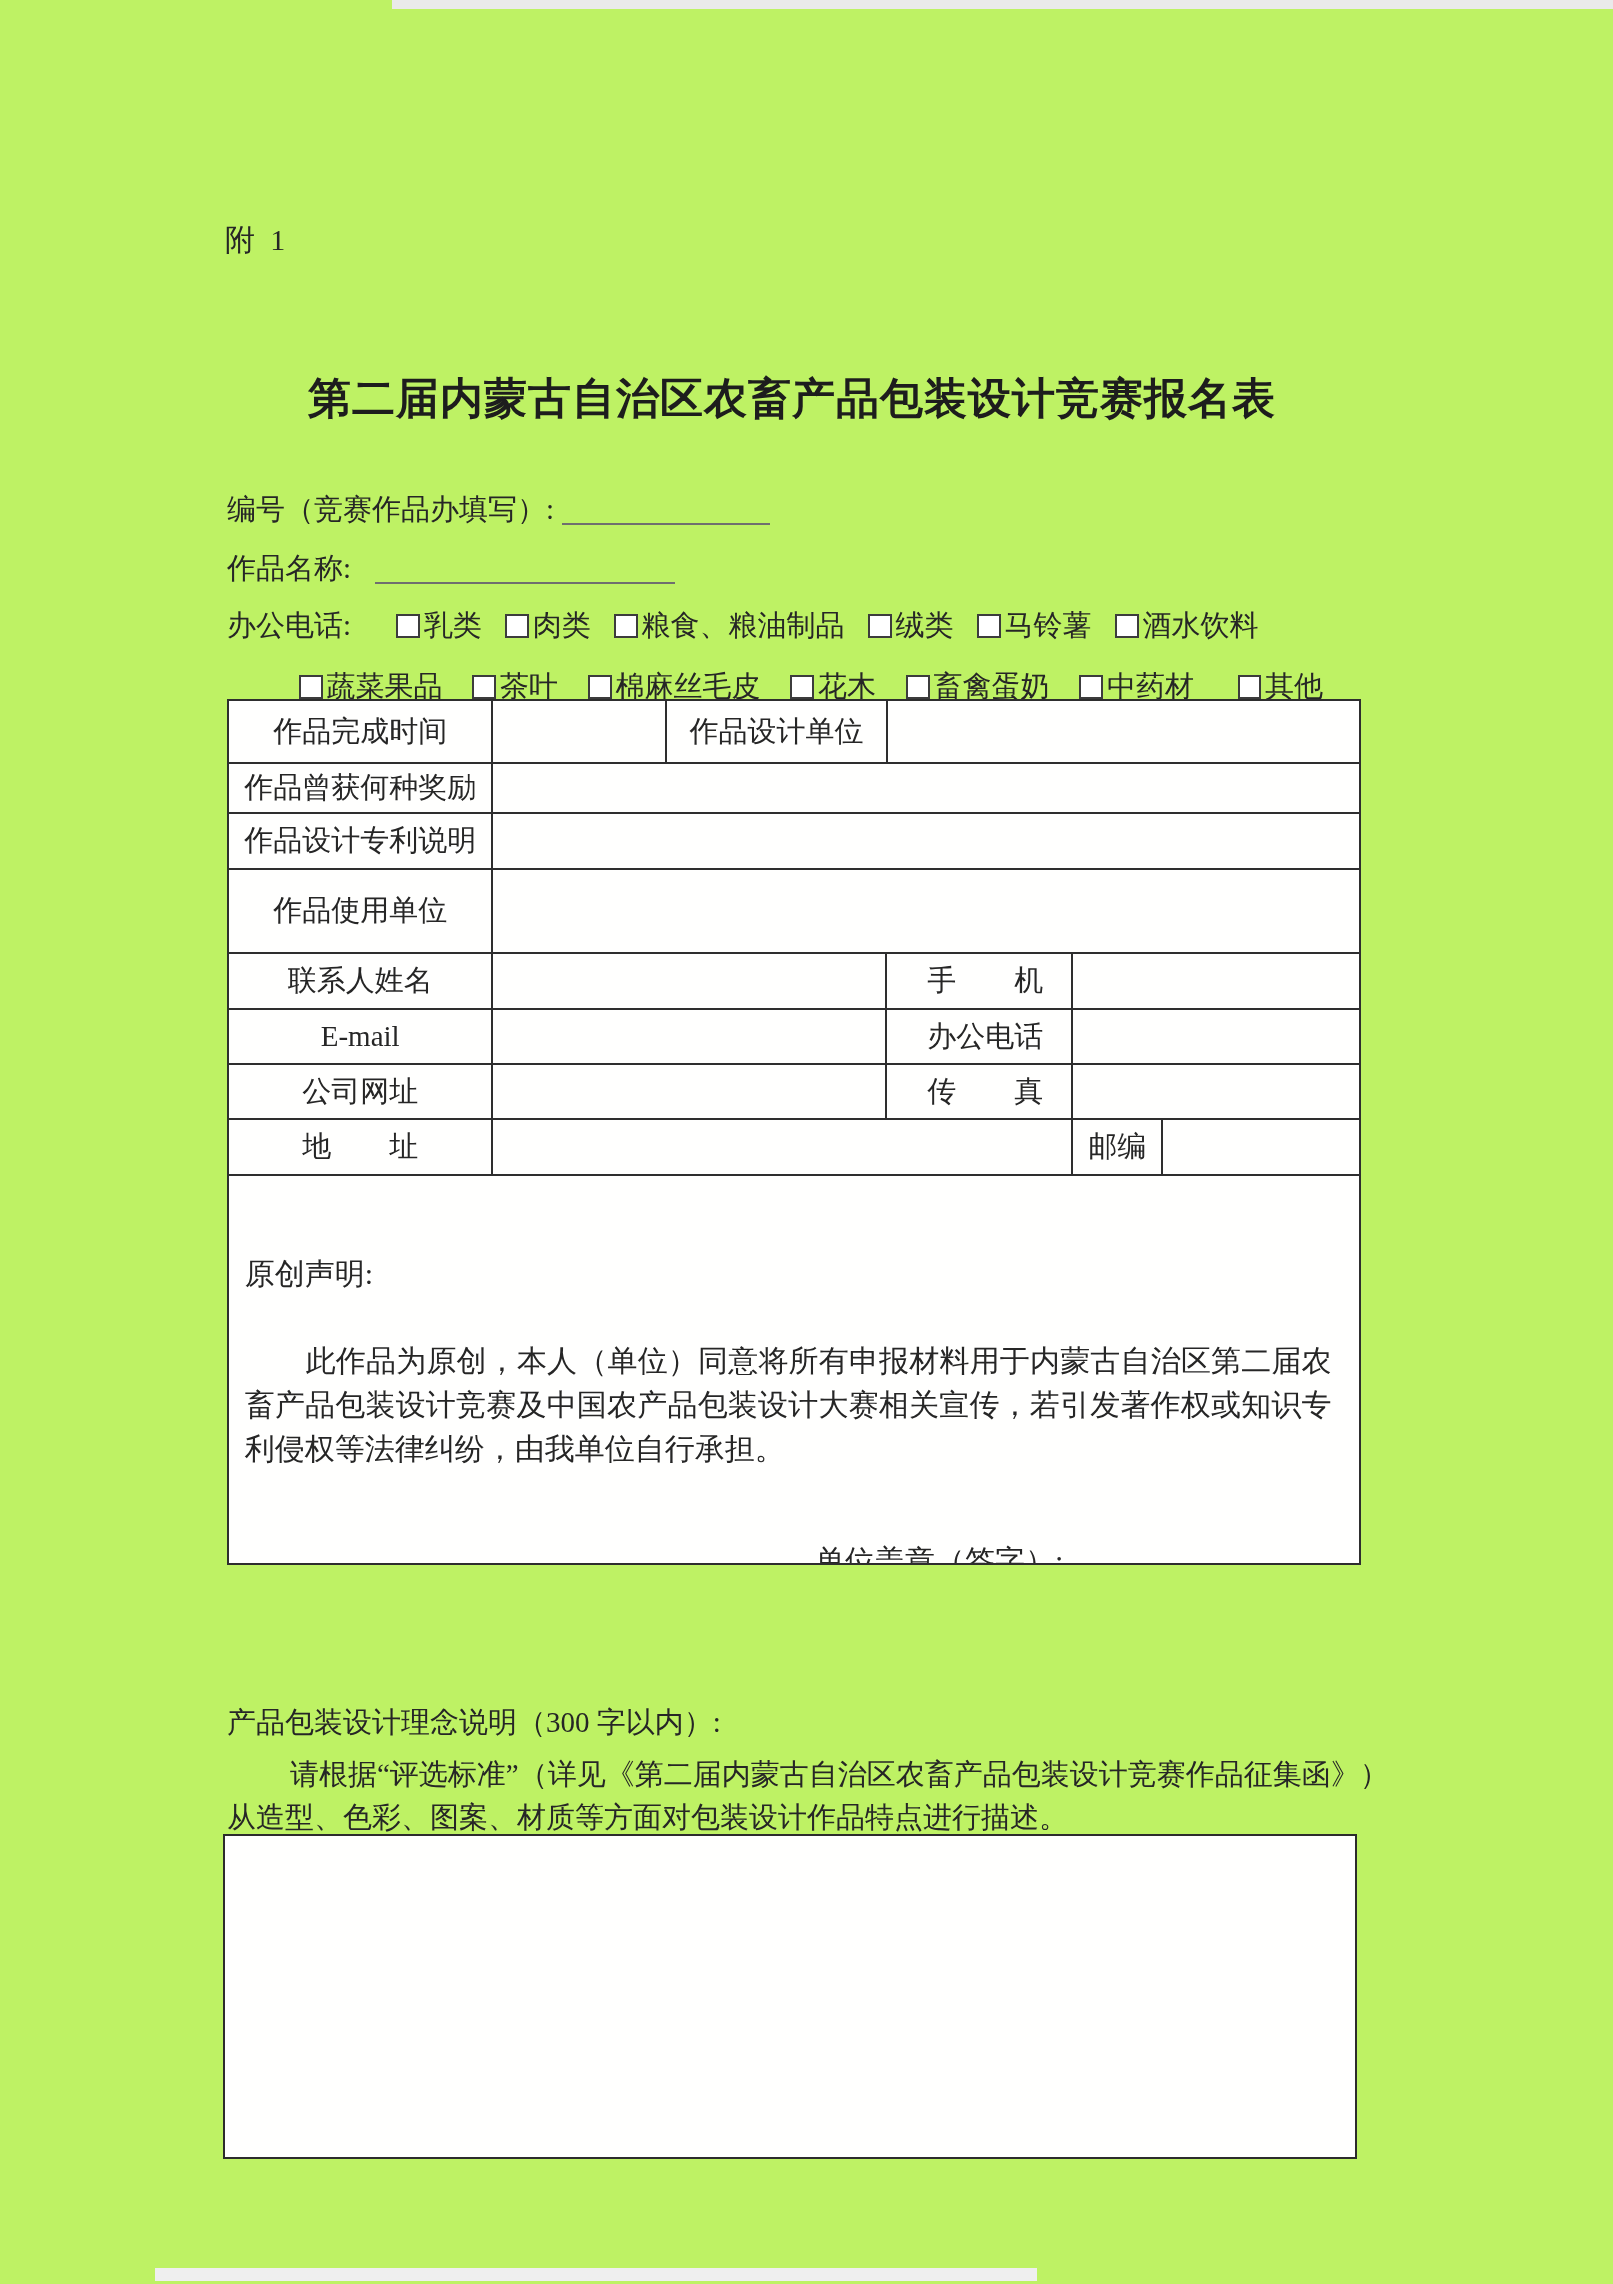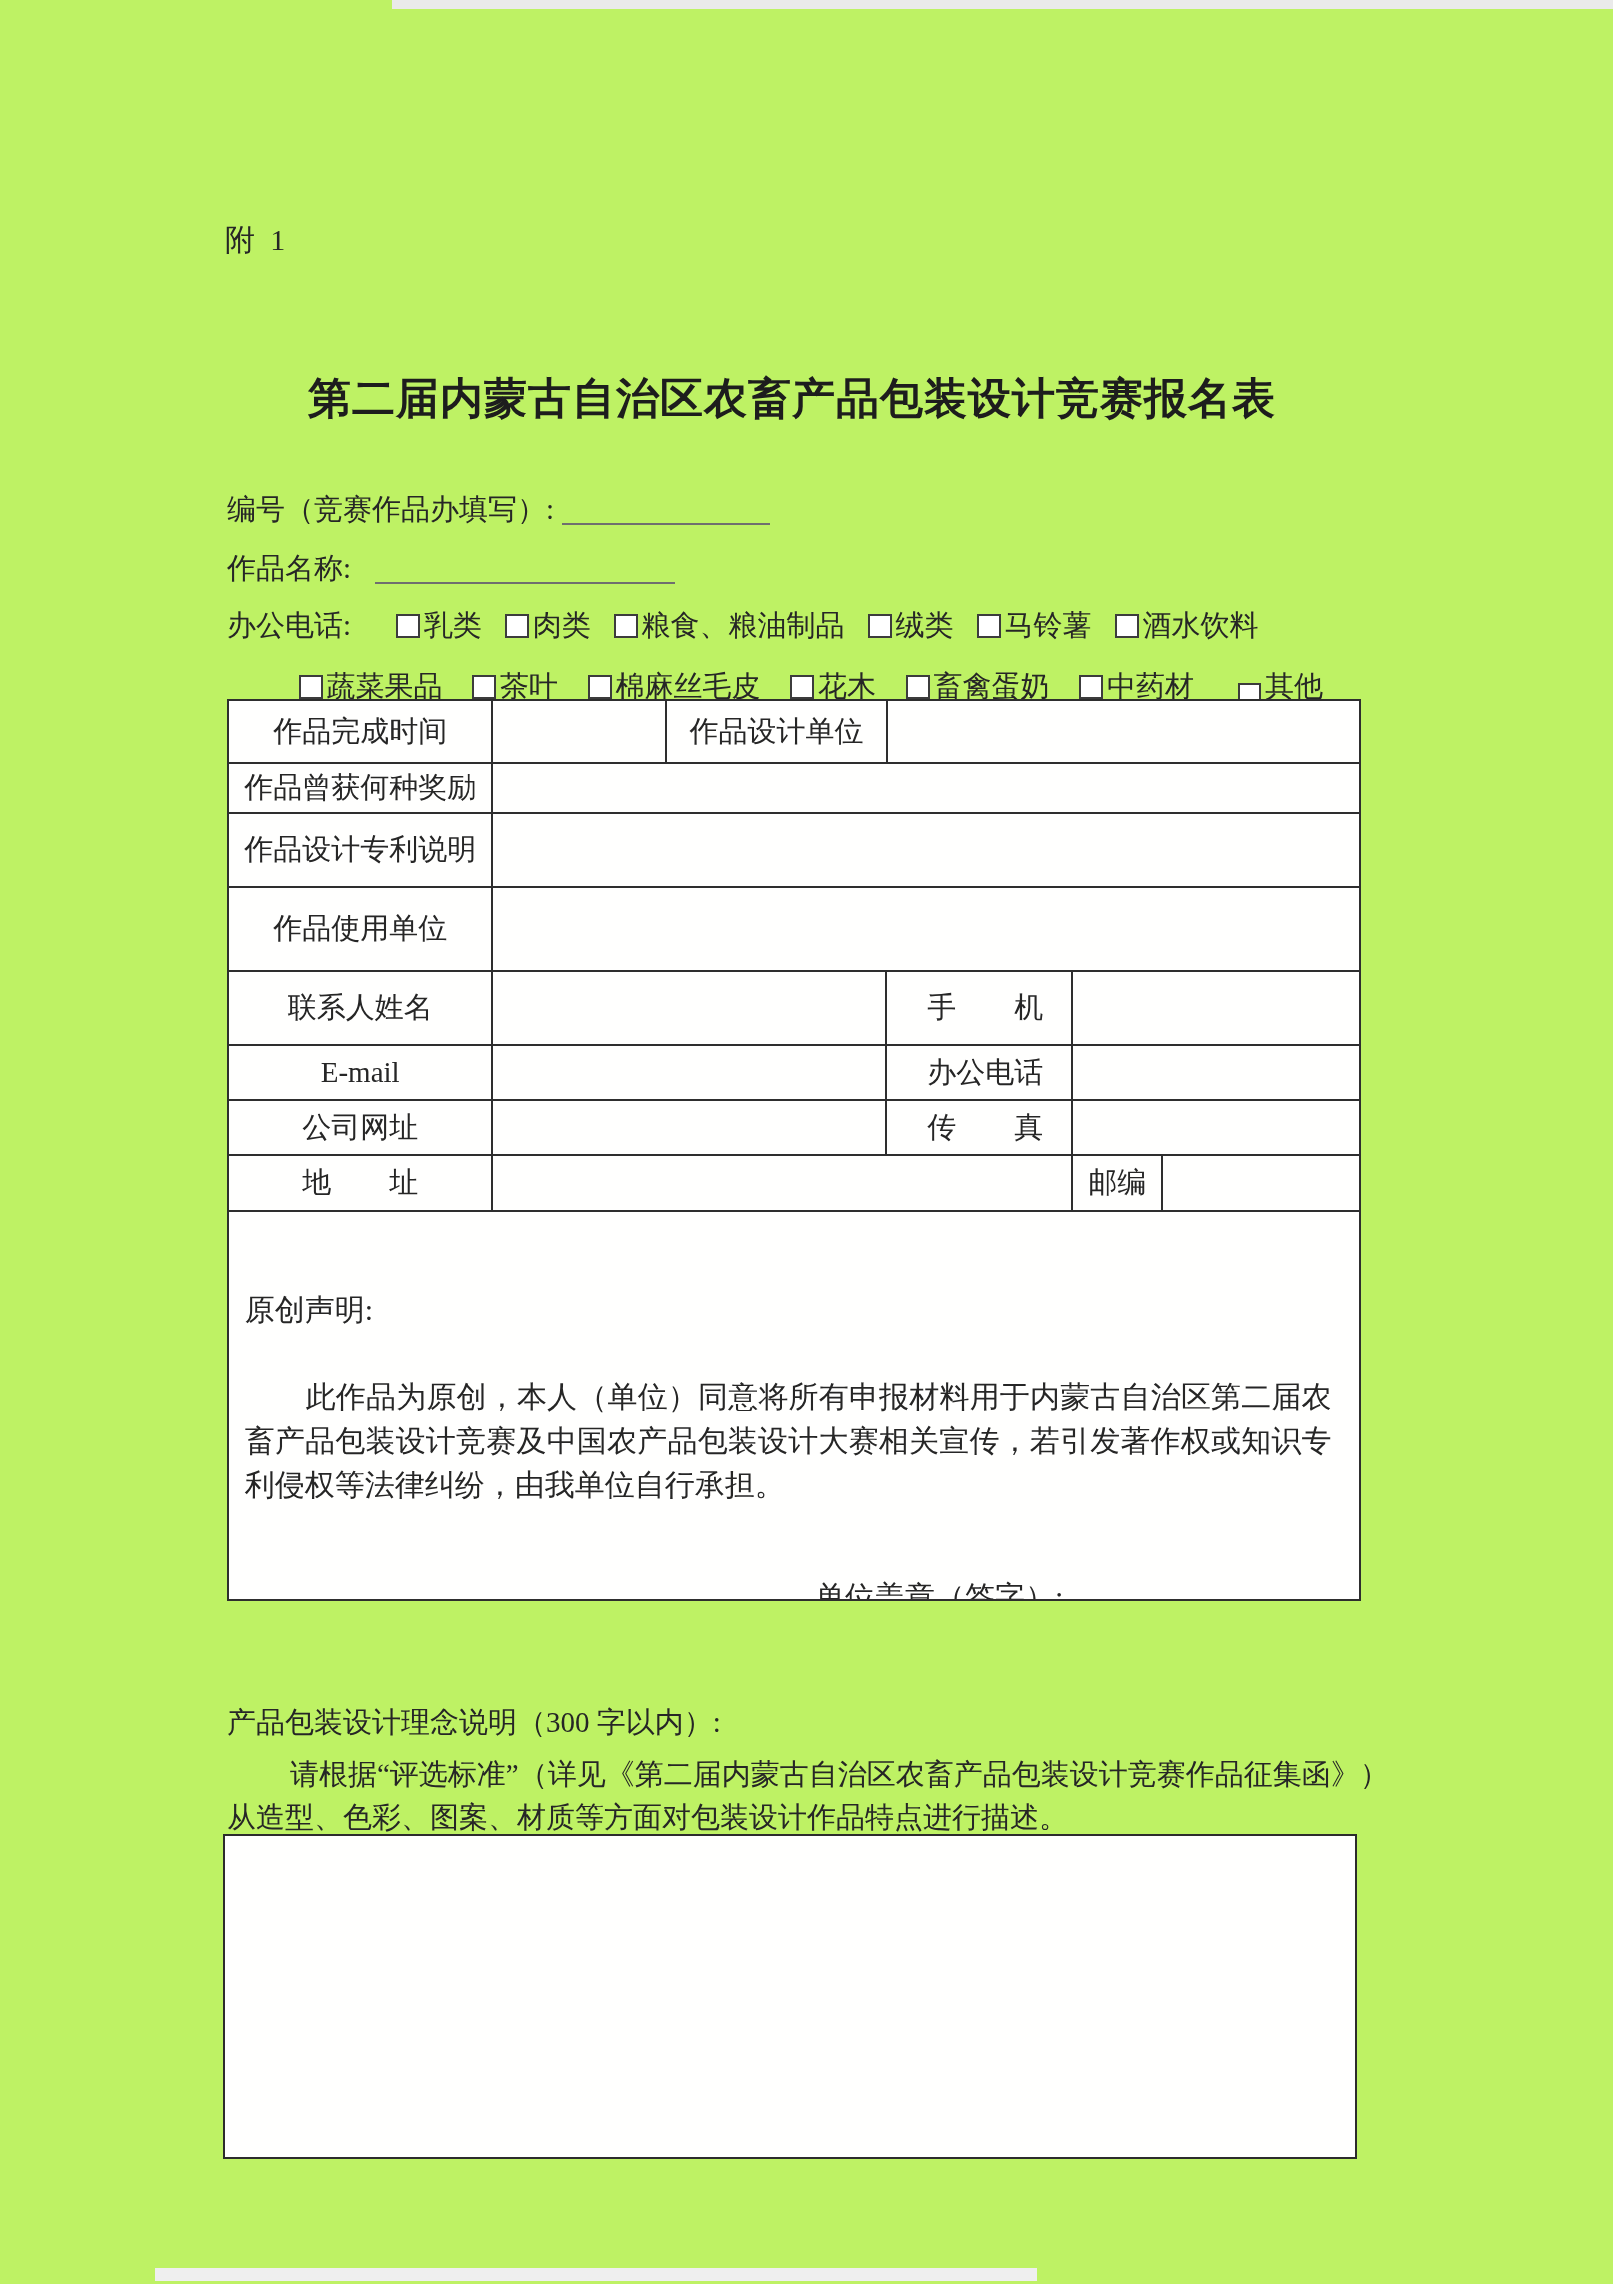--- a/index.html
+++ b/index.html
@@ -35,21 +35,21 @@
   .blank-serial { width:208px; margin-left:7.8px; }
   .blank-name   { width:300px; margin-left:23.5px; }
 
   .cat-lbl { margin-right:21.6px; }
   .cat-item { display:inline-flex; align-items:center; }
   .cb {
     display:inline-block; width:19.6px; height:19.6px;
     border:2px solid #3c3c3c; background:#fff;
     margin-right:3.9px; flex:0 0 auto;
   }
-  .ml-extra { margin-left:13.7px;align-items:flex-end; }
+  .ml-extra { margin-left:13.7px; }
 
   
   .sheet-table {
     position:absolute; left:227px; top:699px; width:1130px;
     border:2px solid #2e2e2e; background:#fffffe;
     font-size:29px;
   }
   .trow { display:flex; width:100%; }
   .trow > div {
     box-sizing:border-box;
@@ -67,21 +67,21 @@
   .r1-l2   { flex:0 0 19.5%; }
   .r1-v2   { flex:1 1 auto; }
   .span-v  { flex:1 1 auto; }
   .cr-v1   { flex:0 0 34.8%; }
   .cr-l2   { flex:0 0 16.5%; }
   .cr-v2   { flex:1 1 auto; }
   .ad-v1   { flex:0 0 51.3%; }
   .ad-l2   { flex:0 0 8.0%; }
   .ad-v2   { flex:1 1 auto; }
 
-  .h64{height:63px}.h58{height:50px}.h60{height:74px}.h86{height:84px}.h56{height:55px}.h57{height:56px}
+  .h64{height:63px}.h58{height:50px}.h60{height:56px}.h86{height:84px}.h56{height:55px}.h57{height:56px}
 
   
   .decl-cell { position:relative; height:387px; flex:0 0 100%; display:block !important; }
   .decl-head { position:absolute; left:15.7px; top:78px; font-size:30px; }
   .decl-body {
     position:absolute; left:15.7px; right:27.4px; top:163px;
     font-size:30px; line-height:44px; text-indent:61px;
     text-align:justify; margin:0;
   }
   .decl-seal { position:absolute; left:586px; top:365px; font-size:30px; }

